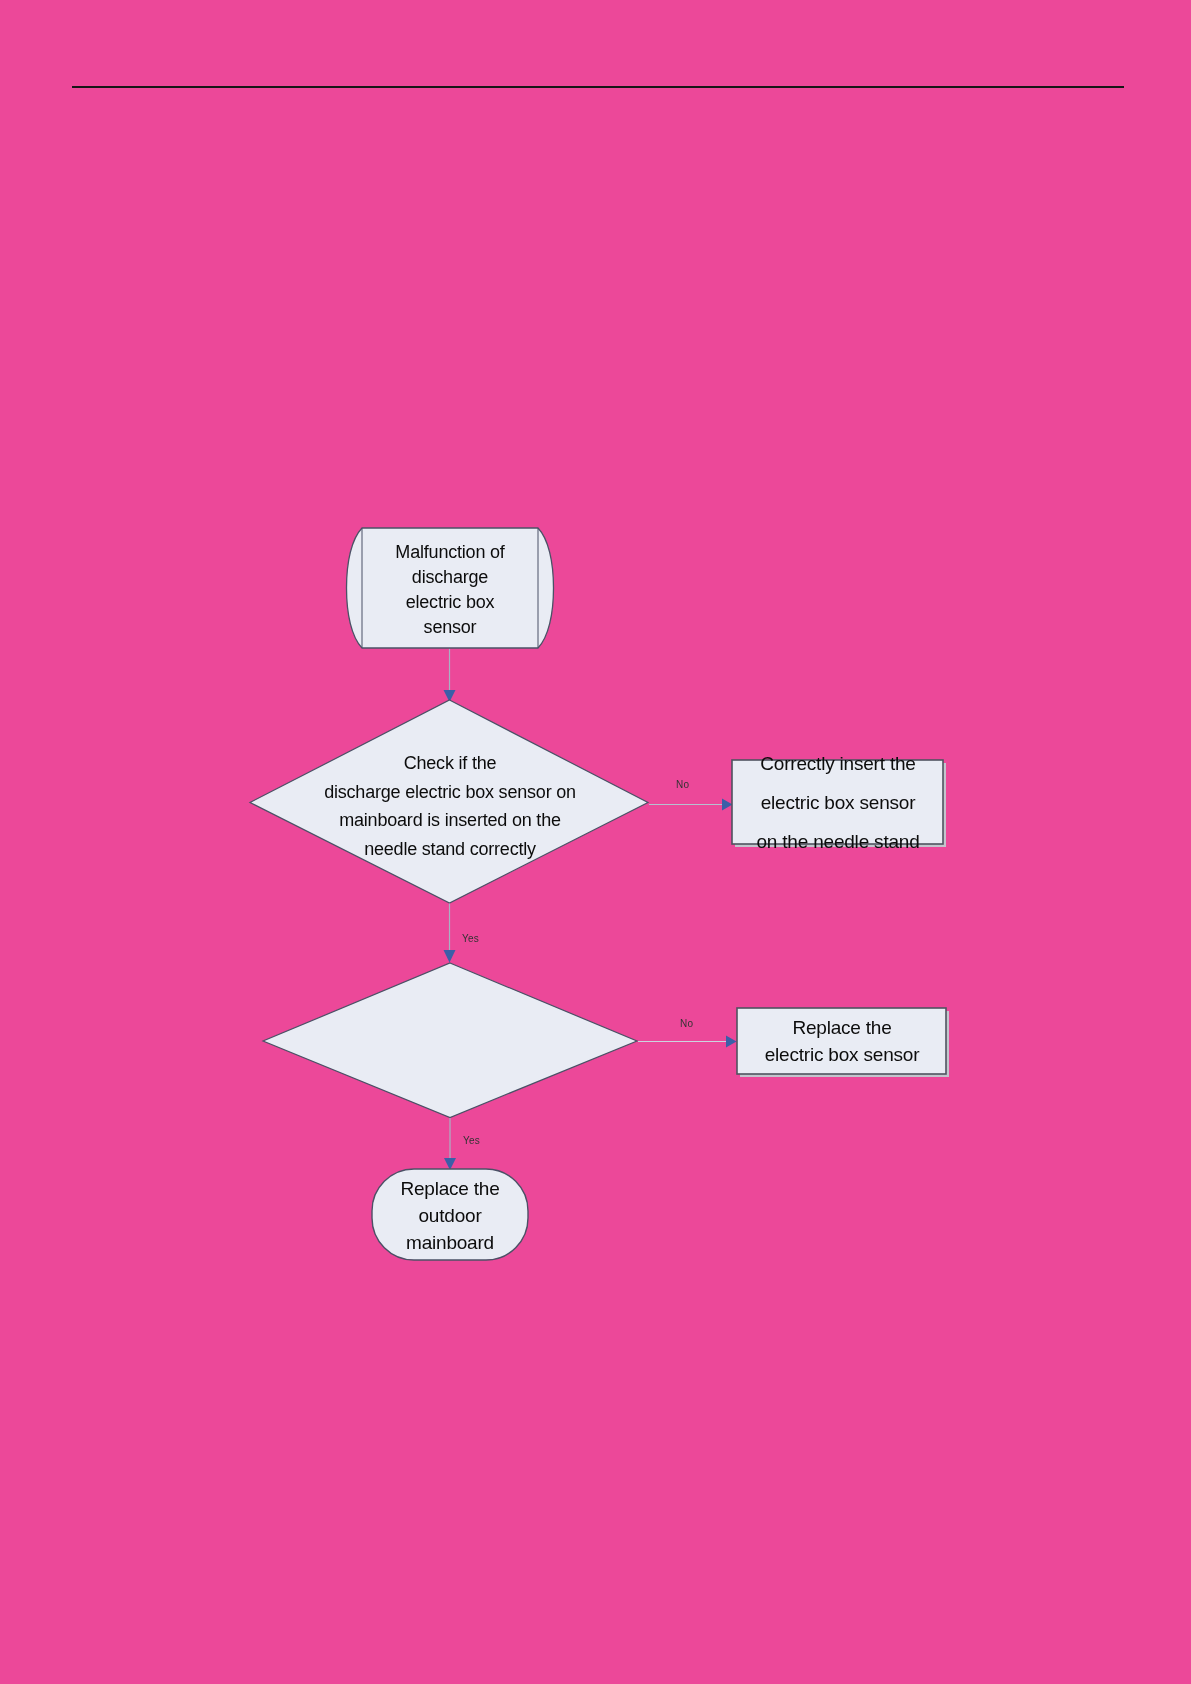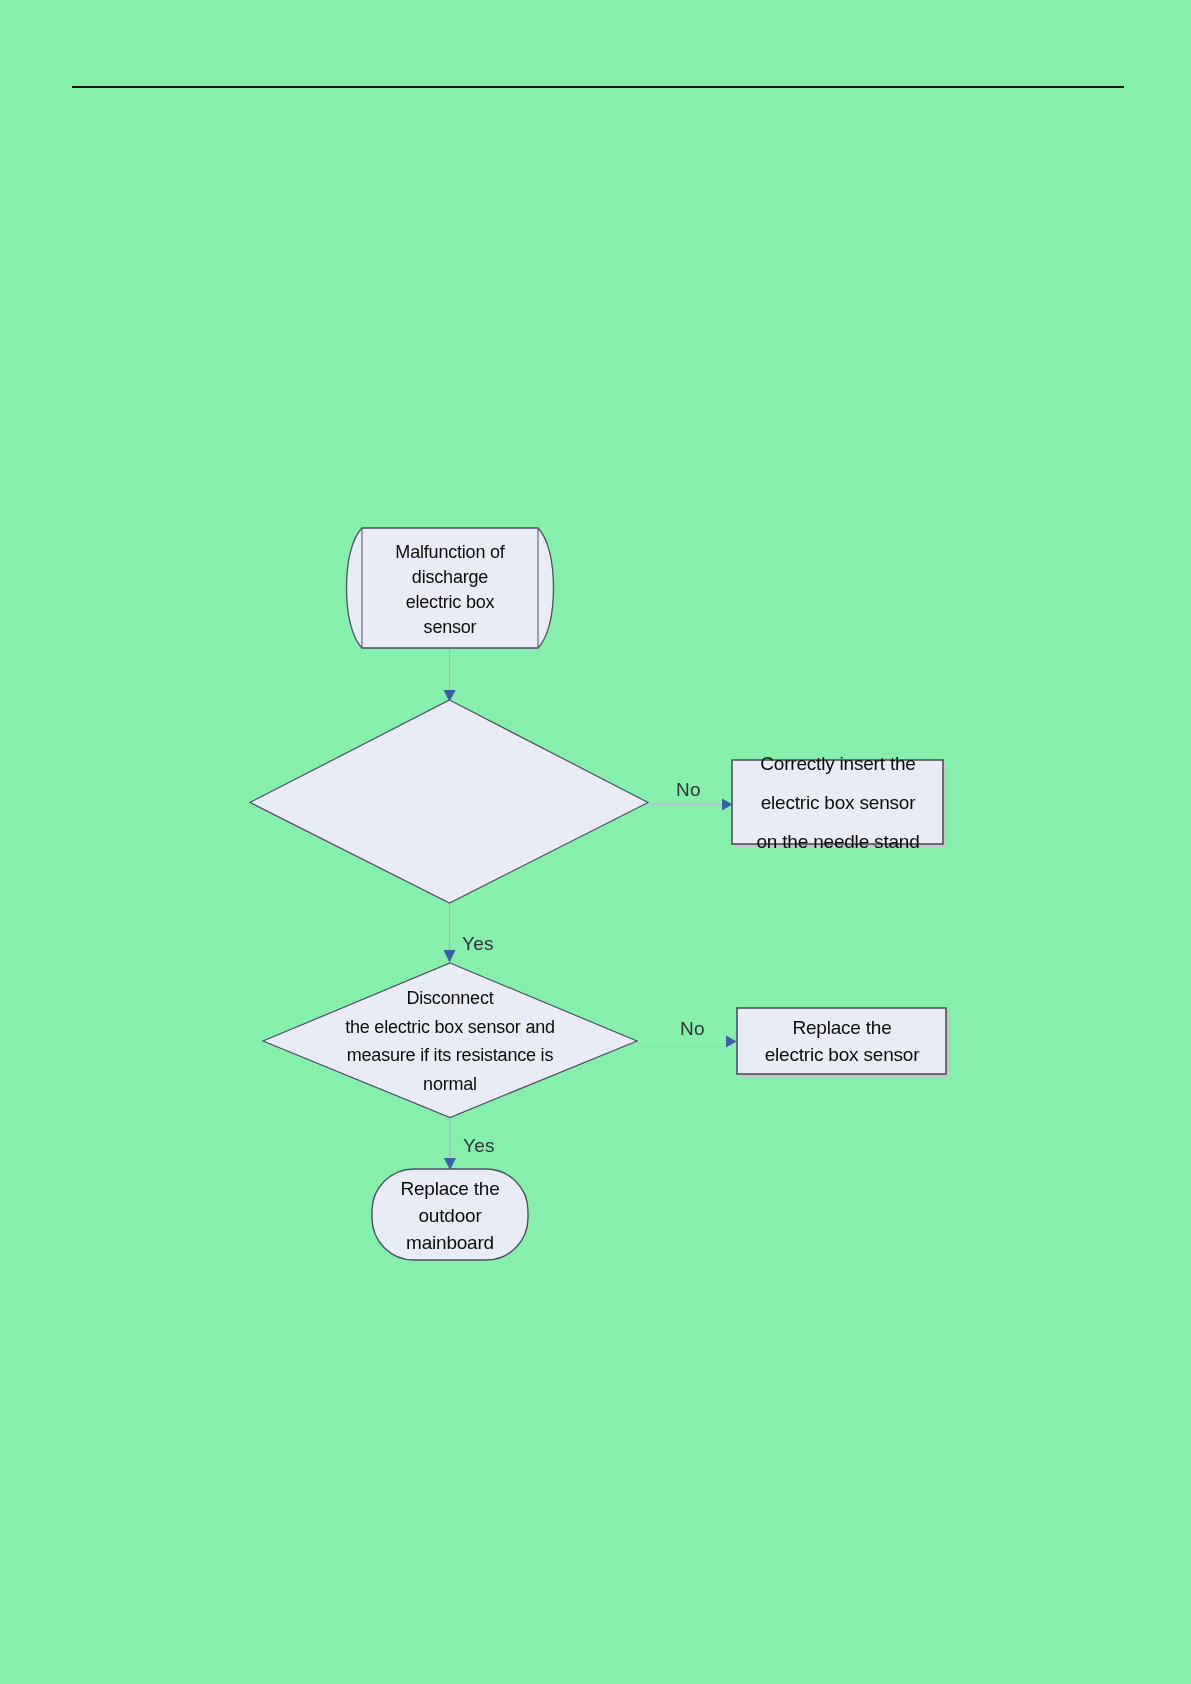--- a/index.html
+++ b/index.html
@@ -1,20 +1,20 @@
 <!DOCTYPE html>
 <html><head>
 <meta charset="utf-8">
 <style>
   html, body { margin: 0; padding: 0; background: #ffffff; }
   .page {
     position: relative;
     width: 1191px;
     height: 1684px;
-    background: #86efac;
+    background: #ec4899;
     font-family: "Liberation Sans", "DejaVu Sans", sans-serif;
     overflow: hidden;
   }
   .top-rule {
     position: absolute;
     left: 72px; top: 86px;
     width: 1052px; height: 2px;
     background: #161616;
   }
   .flow-svg { position: absolute; left: 0; top: 0; }
@@ -29,21 +29,21 @@
     letter-spacing: -0.2px;
   }
   .lbl-start   { left: 352px; top: 540px; width: 196px; height: 100px; font-size: 18px; line-height: 25px; }
   .lbl-dec1    { left: 259px; top: 749px; width: 382px; height: 114px; font-size: 18px; line-height: 28.5px; }
   .lbl-act1    { left: 736px; top: 762px; width: 204px; height: 81px;  font-size: 19px; line-height: 39px; }
   .lbl-dec2    { left: 260px; top: 984px; width: 380px; height: 114px; font-size: 18px; line-height: 28.5px; }
   .lbl-act2    { left: 740px; top: 1010px; width: 204px; height: 62px; font-size: 19px; line-height: 27px; }
   .lbl-end     { left: 374px; top: 1175px; width: 152px; height: 81px; font-size: 19px; line-height: 27px; }
   .edge-label {
     position: absolute;
-    font-size: 19px;
+    font-size: 10px;
     color: #333333;
     letter-spacing: 0.2px;
   }
   .lbl-no1  { left: 676px; top: 779px; }
   .lbl-yes1 { left: 462px; top: 933px; }
   .lbl-no2  { left: 680px; top: 1018px; }
   .lbl-yes2 { left: 463px; top: 1135px; }
 </style>
 </head>
 <body>
@@ -84,29 +84,29 @@
     <polygon points="444,1158 456,1158 450,1170" fill="#3b5fa8"></polygon>
 
     <rect x="372" y="1169" width="156" height="91" rx="42" ry="42" fill="#e9ecf4" stroke="#4b5166" stroke-width="1.4"></rect>
   </svg>
 
   <div class="node-label lbl-start">Malfunction of
 discharge
 electric box
 sensor</div>
 
+  <div class="node-label lbl-dec1">Check if the
+discharge electric box sensor on
+mainboard is inserted on the
+needle stand correctly</div>
 
   <div class="node-label lbl-act1">Correctly insert the
 electric box sensor
 on the needle stand</div>
 
-  <div class="node-label lbl-dec2">Disconnect
-the electric box sensor and
-measure if its resistance is
-normal</div>
 
   <div class="node-label lbl-act2">Replace the
 electric box sensor</div>
 
   <div class="node-label lbl-end">Replace the
 outdoor
 mainboard</div>
 
   <span class="edge-label lbl-no1">No</span>
   <span class="edge-label lbl-yes1">Yes</span>

